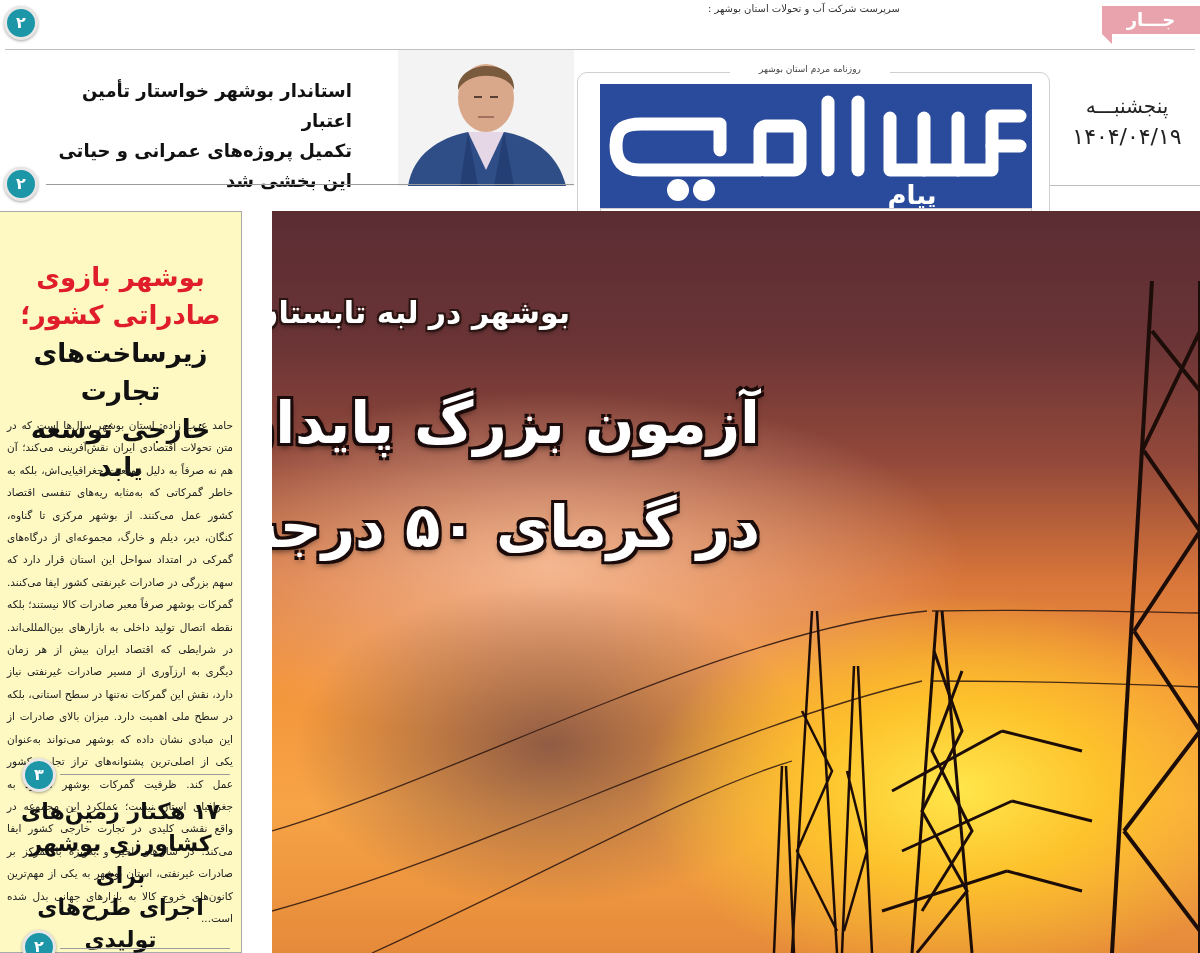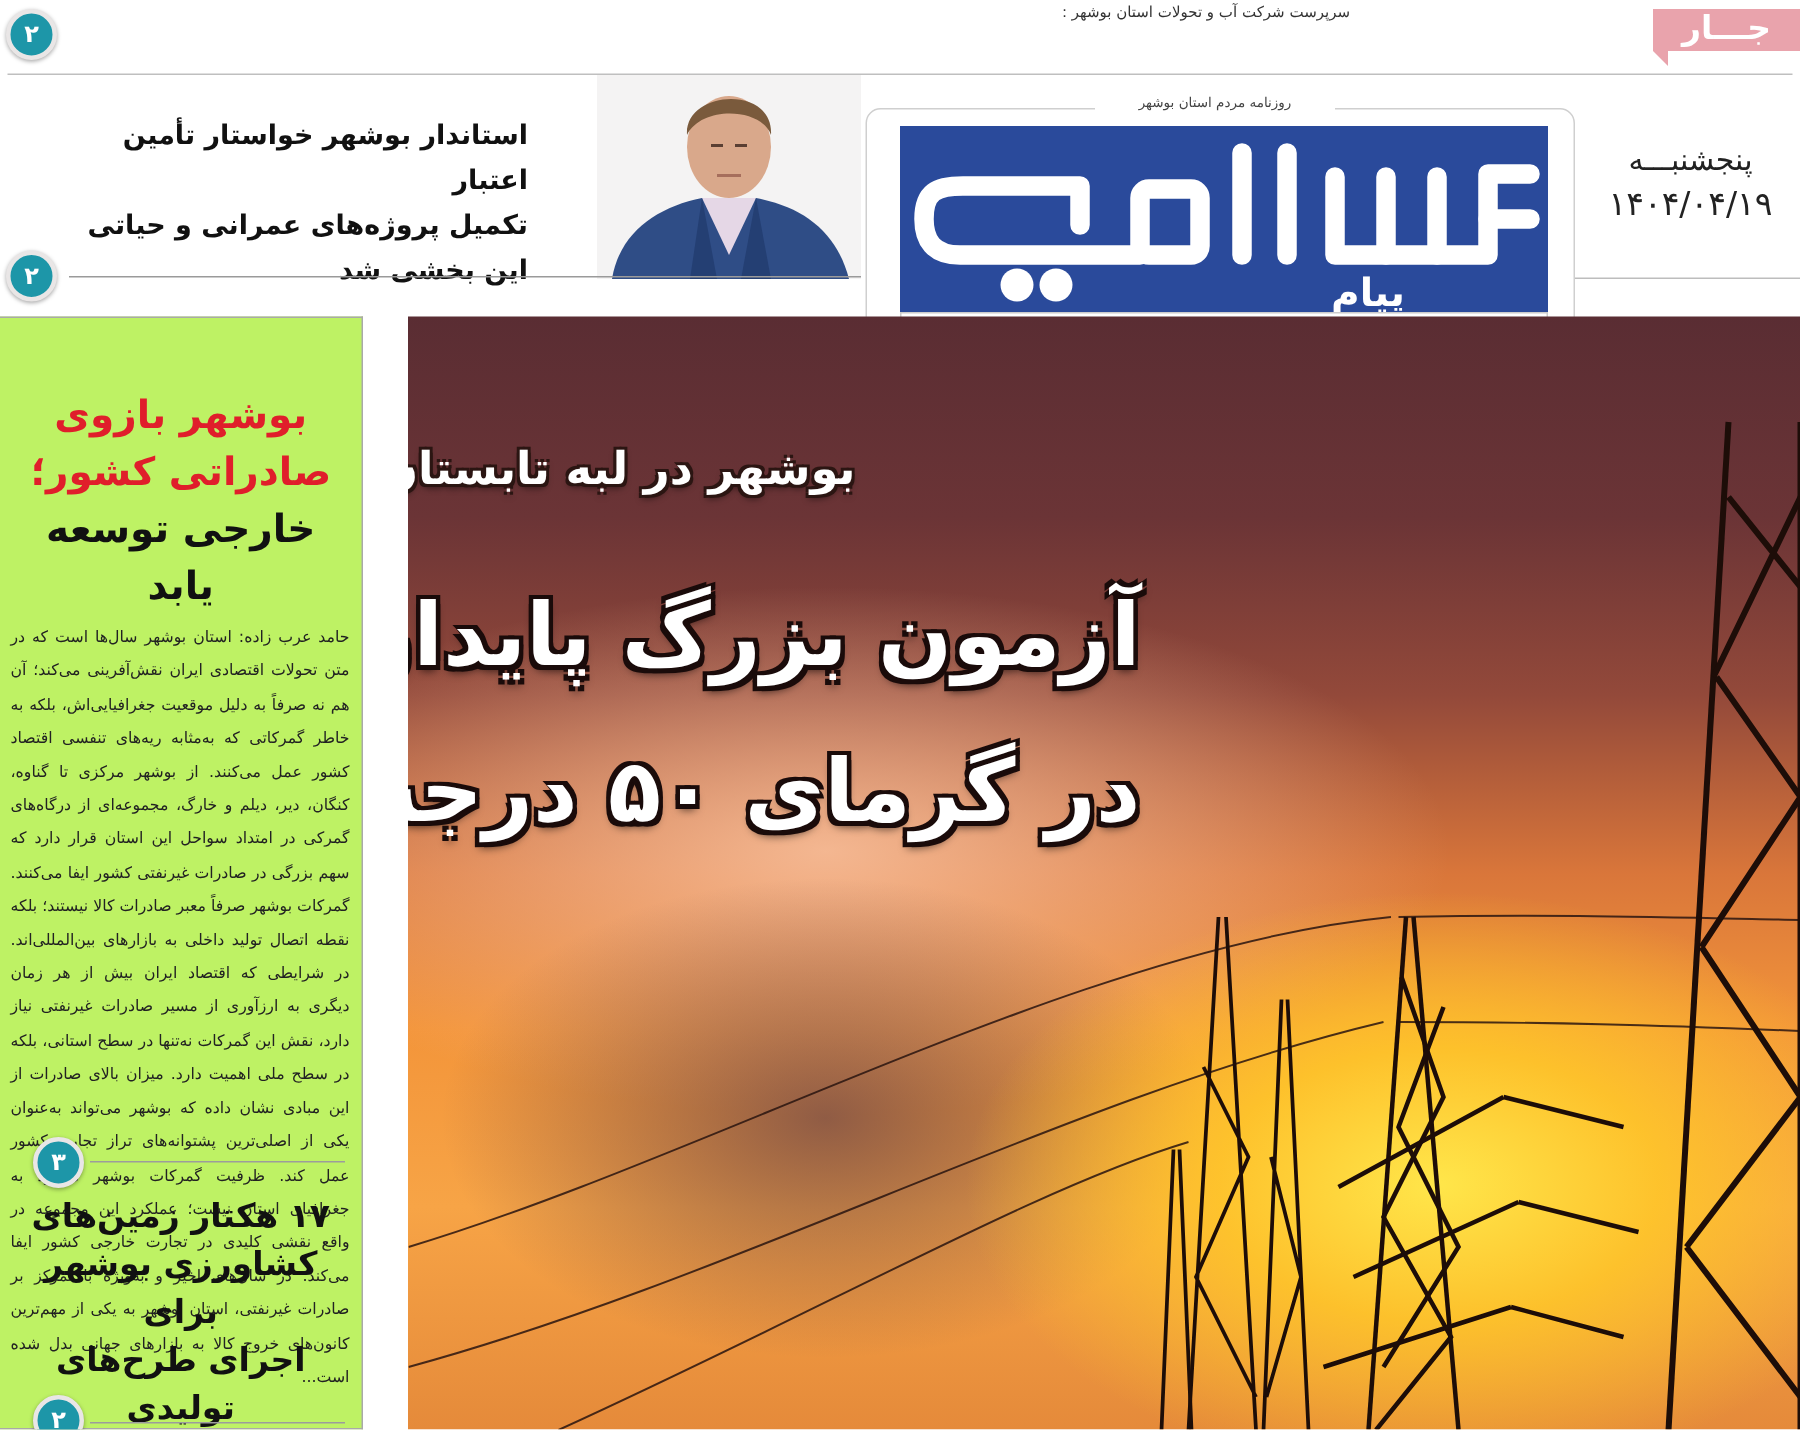--- a/index.html
+++ b/index.html
@@ -5,21 +5,21 @@
   * { box-sizing: border-box; margin: 0; padding: 0; }
   html, body { width: 1200px; height: 953px; overflow: hidden; background: #ffffff; }
   body { position: relative; font-family: "DejaVu Sans", sans-serif; color: #111; direction: rtl; }
 
   
   .top-strip { position: absolute; left: 0; top: 0; width: 1200px; height: 52px; }
   .top-kicker { position: absolute; right: 300px; top: 3px; font-size: 10px; color: #333; white-space: nowrap; }
   .top-headline { position: absolute; right: 270px; top: 18px; font-size: 19px; font-weight: bold; color: #111; white-space: nowrap; }
   .top-rule { position: absolute; left: 5px; right: 5px; top: 49px; height: 1px; background: #bfbfbf; }
   .jar-tab { position: absolute; right: 0; top: 6px; width: 98px; height: 28px; background: #e9a3ac;
-             color: #fff; font-size: 22px; font-weight: bold; text-align: center; line-height: 28px; }
+             color: #fff; font-size: 18px; font-weight: bold; text-align: center; line-height: 28px; }
   .jar-tab:after { content: ""; position: absolute; left: 0; bottom: -10px; width: 0; height: 0;
              border-left: 10px solid transparent; border-right: 0 solid transparent; border-top: 10px solid #e9a3ac; }
 
   .page-badge { position: absolute; width: 34px; height: 34px; border-radius: 50%; background: #1d96a8;
                 border: 3px solid #e9e6e6; box-shadow: 0 1px 3px rgba(0,0,0,0.35);
                 color: #fff; font-weight: bold; font-size: 16px; text-align: center; line-height: 28px; }
 
   
   .gov-photo { position: absolute; left: 398px; top: 50px; width: 176px; height: 136px; background: #fff; overflow: hidden; }
   .gov-story { position: absolute; right: 848px; top: 76px; width: 320px; font-size: 18px; font-weight: bold; line-height: 30px; text-align: right; }
@@ -32,21 +32,21 @@
   .logo-info { position: absolute; left: 600px; top: 208px; width: 432px; height: 22px; background: #fff; border: 1px solid #ccc;
                font-size: 9px; line-height: 20px; padding: 0 6px; display: flex; justify-content: space-between; }
   .logo-info .url { direction: ltr; font-family: "Liberation Sans", sans-serif; font-size: 10px; }
 
   .date-box { position: absolute; left: 1062px; top: 92px; width: 130px; text-align: center; color: #222; }
   .date-day { font-size: 20px; line-height: 28px; }
   .date-num { font-size: 22px; line-height: 34px; letter-spacing: 1px; }
   .date-rule { position: absolute; left: 1050px; right: 0; top: 185px; height: 1px; background: #bdbdbd; }
 
   
-  .left-col { position: absolute; left: 0; top: 211px; width: 242px; height: 742px; border: 1px solid #a9a9a9; border-left: none; background: #bef264; }
+  .left-col { position: absolute; left: 0; top: 211px; width: 242px; height: 742px; border: 1px solid #a9a9a9; border-left: none; background: #fef9c3; }
   .left-head { position: absolute; right: 8px; top: 46px; width: 225px; text-align: center; font-weight: bold; font-size: 26px; line-height: 38px; }
   .left-head .red { color: #e01e2b; display: block; }
   .left-head .blk { color: #111; display: block; }
   .left-body { position: absolute; right: 8px; top: 202px; width: 226px; font-size: 10.5px; line-height: 22.4px; text-align: justify; color: #222; }
   .left-body p { margin: 0; }
   .left-rule { position: absolute; height: 1px; background: #9c9c9c; left: 60px; width: 170px; }
   .left-head2 { position: absolute; right: 8px; top: 584px; width: 225px; text-align: center; font-weight: bold; font-size: 22px; line-height: 32px; color: #111; }
   .left-head2 span { display: block; }
 
   
@@ -124,20 +124,21 @@
 <div class="date-box">
   <div class="date-day">پنجشنبـــه</div>
   <div class="date-num">۱۴۰۴/۰۴/۱۹</div>
 </div>
 <div class="date-rule"></div>
 
 <div class="left-col">
   <div class="left-head">
     <span class="red">بوشهر بازوی</span>
     <span class="red">صادراتی کشور؛</span>
+    <span class="blk">زیرساخت‌های تجارت</span>
     <span class="blk">خارجی توسعه یابد</span>
   </div>
   <div class="left-body">
     <p>حامد عرب زاده: استان بوشهر سال‌ها است که در متن تحولات اقتصادی ایران نقش‌آفرینی می‌کند؛ آن هم نه صرفاً به دلیل موقعیت جغرافیایی‌اش، بلکه به خاطر گمرکاتی که به‌مثابه ریه‌های تنفسی اقتصاد کشور عمل می‌کنند. از بوشهر مرکزی تا گناوه، کنگان، دیر، دیلم و خارگ، مجموعه‌ای از درگاه‌های گمرکی در امتداد سواحل این استان قرار دارد که سهم بزرگی در صادرات غیرنفتی کشور ایفا می‌کنند. گمرکات بوشهر صرفاً معبر صادرات کالا نیستند؛ بلکه نقطه اتصال تولید داخلی به بازارهای بین‌المللی‌اند. در شرایطی که اقتصاد ایران بیش از هر زمان دیگری به ارزآوری از مسیر صادرات غیرنفتی نیاز دارد، نقش این گمرکات نه‌تنها در سطح استانی، بلکه در سطح ملی اهمیت دارد. میزان بالای صادرات از این مبادی نشان داده که بوشهر می‌تواند به‌عنوان یکی از اصلی‌ترین پشتوانه‌های تراز تجاری کشور عمل کند. ظرفیت گمرکات بوشهر محدود به جغرافیای استان نیست؛ عملکرد این مجموعه در واقع نقشی کلیدی در تجارت خارجی کشور ایفا می‌کند. در سال‌های اخیر و به‌ویژه با تمرکز بر صادرات غیرنفتی، استان بوشهر به یکی از مهم‌ترین کانون‌های خروج کالا به بازارهای جهانی بدل شده است...</p>
   </div>
   <div class="page-badge" style="left:22px; top:546px;">۳</div>
   <div class="left-rule" style="top:562px;"></div>
   <div class="left-head2">
     <span>۱۷ هکتار زمین‌های</span>
     <span>کشاورزی بوشهر برای</span>

